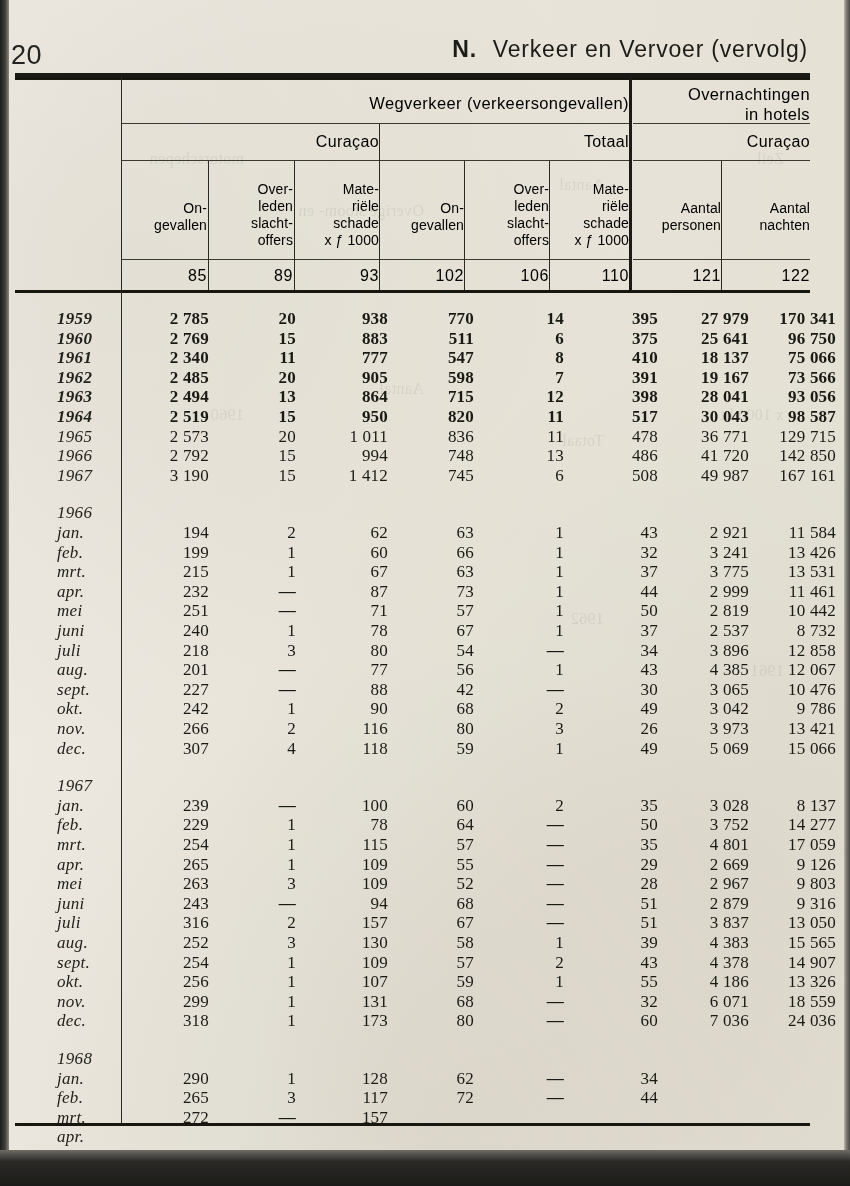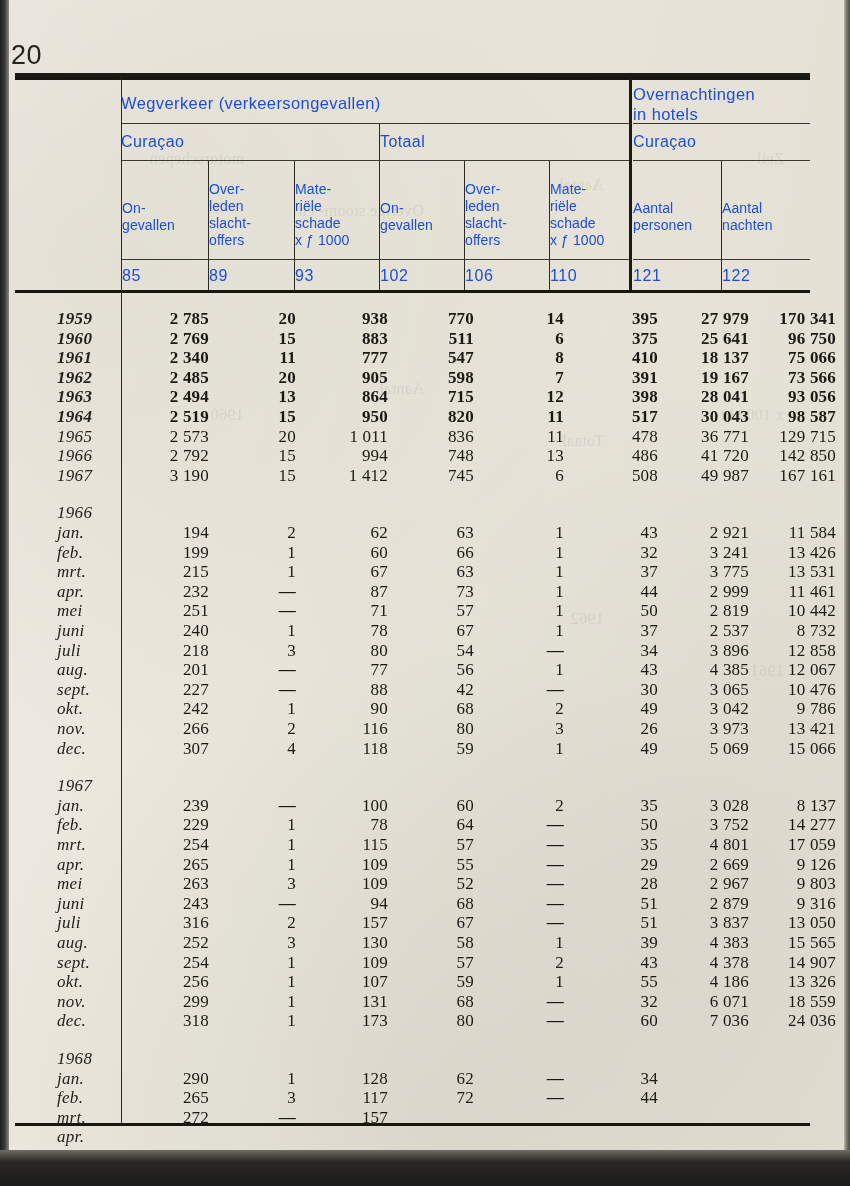--- a/index.html
+++ b/index.html
@@ -92,22 +92,22 @@
   .tbl { position: absolute; left: 0; top: 77px; width: 835px; }
 
   .vline { position: absolute; background: #2b2b25; width: 1px; }
   .vline.thick { width: 3px; background:#1a1a16; }
   .hline { position: absolute; background: #3a3a31; height: 1px; }
   .hline.thick { height: 3px; background:#17170f; }
 
   .hdr-cell {
     position: absolute;
     font-family: "Liberation Sans", sans-serif;
-    color: #1d4ed8;
-    text-align: left;
+    color: #000000;
+    text-align: right;
     line-height: 1.22;
   }
   .hdr-group { font-size: 16.5px; letter-spacing: .4px; }
   .hdr-sub   { font-size: 16px;  letter-spacing: .4px; }
   .hdr-col   { font-size: 14px;  letter-spacing: .1px; }
   .hdr-num   { font-size: 16px;  letter-spacing: .6px; }
 
   
   #body-area { position: absolute; left: 0; top: 0; width: 835px; }
 
@@ -176,20 +176,23 @@
         <div class="bleed-row" style="left: 600px; top: 150px;">motorschepen</div>
         <div class="bleed-row" style="left: 60px; top: 406px;">x 1000 bt</div>
         <div class="bleed-row" style="left: 240px; top: 432px;">Totaal</div>
         <div class="bleed-row" style="left: 420px; top: 380px;">Aantal</div>
         <div class="bleed-row" style="left: 600px; top: 406px;">1960</div>
         <div class="bleed-row" style="left: 60px; top: 662px;">1961</div>
         <div class="bleed-row" style="left: 240px; top: 610px;">1962</div>
       </div>
 
     <div id="folio">20</div>
+    <div id="chapter-title">
+      <span class="sect">N.</span><span>Verkeer en Vervoer (vervolg)</span>
+    </div>
     <div id="rule-top"></div>
 
     <div class="tbl">
 
       <div class="hline thick" style="left:6px;  top:0px;   width:795px;"></div>
       <div class="hline" style="left:112px;top:46px;  width:508px;"></div>
       <div class="hline" style="left:624px;top:46px;  width:177px;"></div>
       <div class="hline" style="left:112px;top:83px;  width:508px;"></div>
       <div class="hline" style="left:624px;top:83px;  width:177px;"></div>
       <div class="hline" style="left:112px;top:182px; width:508px;"></div>

